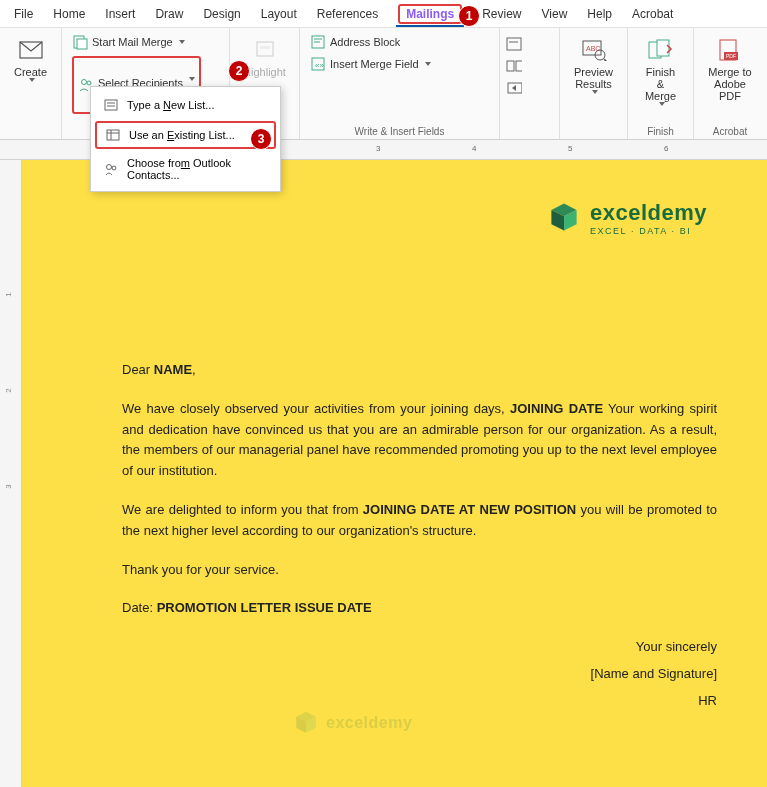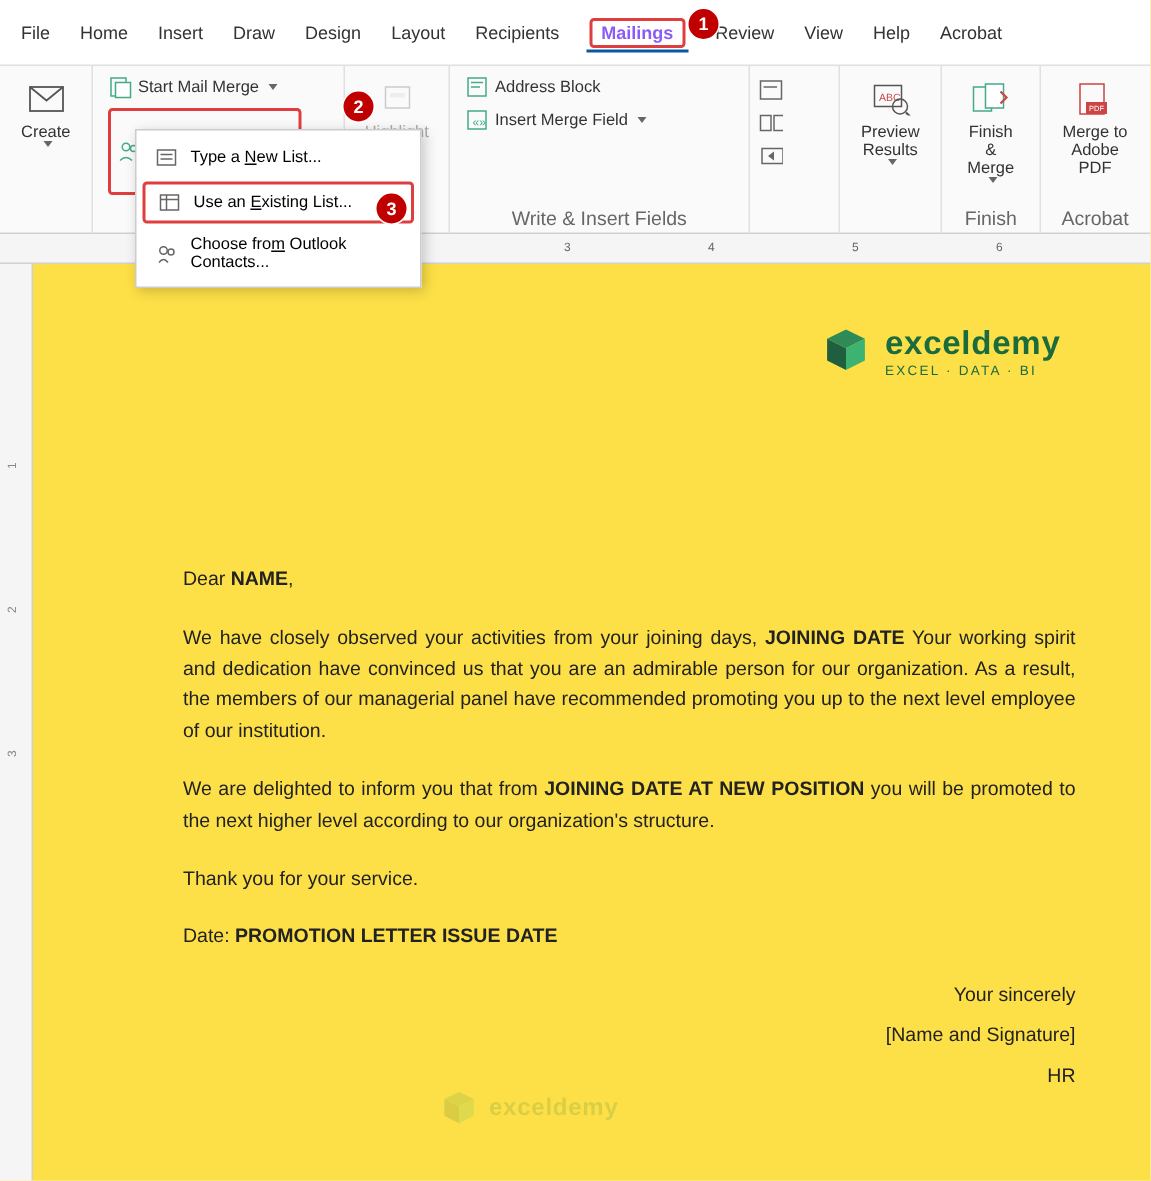--- a/index.html
+++ b/index.html
@@ -1,26 +1,26 @@
 <!DOCTYPE html>
 <html><head>
   <meta charset="utf-8">
   <style>
     * { box-sizing: border-box; margin: 0; padding: 0; }
     body { font-family: 'Segoe UI', Tahoma, sans-serif; font-size: 12px; background: #fff; width: 767px; height: 787px; overflow: hidden; position: relative; }
     
-    .menu-bar { display: flex; align-items: center; height: 44px; padding: 0 4px; background: #fff; border-bottom: 1px solid #e0e0e0; }
+    .menu-bar { display: flex; align-items: center; height: 28px; padding: 0 4px; background: #fff; border-bottom: 1px solid #e0e0e0; }
     .menu-item { padding: 4px 10px; color: #333; cursor: pointer; }
     .menu-item.active { position: relative; }
     .menu-item.active span { border: 2px solid #e03e3e; border-radius: 3px; padding: 1px 6px; font-weight: 600; color: #8b5cf6; }
     .menu-underline { position: absolute; bottom: -2px; left: 8px; right: 8px; height: 2px; background: #0a57a4; }
     
     .ribbon { display: flex; height: 112px; background: #fafafa; border-bottom: 1px solid #d0d0d0; position: relative; }
     .ribbon-group { display: flex; flex-direction: column; border-right: 1px solid #e0e0e0; padding: 4px 6px 2px; }
-    .ribbon-group-label { text-align: center; font-size: 13px; color: #666; margin-top: auto; padding-top: 2px; }
+    .ribbon-group-label { text-align: center; font-size: 10px; color: #666; margin-top: auto; padding-top: 2px; }
     .ribbon-row { display: flex; flex-direction: column; gap: 2px; }
     .ribbon-btn-sm { display: flex; align-items: center; gap: 4px; padding: 2px 4px; font-size: 11px; color: #333; cursor: pointer; white-space: nowrap; }
     .ribbon-btn-lg { display: flex; flex-direction: column; align-items: center; justify-content: flex-start; padding: 4px 8px; font-size: 11px; color: #333; cursor: pointer; text-align: center; min-width: 48px; }
     .ribbon-btn-lg .icon-box { width: 32px; height: 28px; display: flex; align-items: center; justify-content: center; margin-bottom: 2px; }
     .ribbon-btn-lg.disabled { color: #aaa; }
     .icon { width: 16px; height: 16px; display: inline-flex; align-items: center; justify-content: center; }
     
     .select-recip-box { border: 2px solid #e03e3e; border-radius: 3px; padding: 19px 4px; display: inline-flex; gap: 4px; position: relative; }
     
     .dropdown-menu { position: absolute; top: 86px; left: 90px; background: #fff; border: 1px solid #ccc; box-shadow: 2px 2px 8px rgba(0,0,0,0.2); z-index: 100; padding: 4px 0; width: 191px; }
@@ -60,21 +60,21 @@
 </head>
 <body>
 
 <div class="menu-bar">
   <div class="menu-item">File</div>
   <div class="menu-item">Home</div>
   <div class="menu-item">Insert</div>
   <div class="menu-item">Draw</div>
   <div class="menu-item">Design</div>
   <div class="menu-item">Layout</div>
-  <div class="menu-item">Recipients</div>
+  <div class="menu-item">References</div>
   <div class="menu-item active"><span>Mailings</span><div class="menu-underline"></div></div>
   <div class="menu-item">Review</div>
   <div class="menu-item">View</div>
   <div class="menu-item">Help</div>
   <div class="menu-item">Acrobat</div>
 </div>
 
 <div class="step-badge badge-1">1</div>
 <div class="step-badge badge-2">2</div>
 <div class="step-badge badge-3">3</div>

